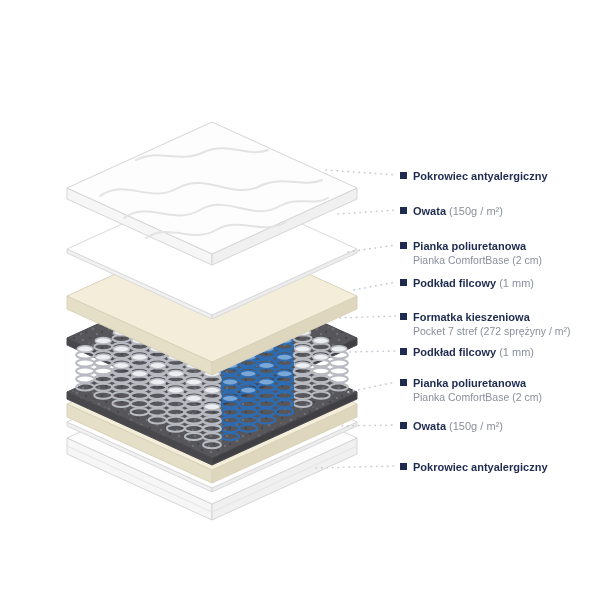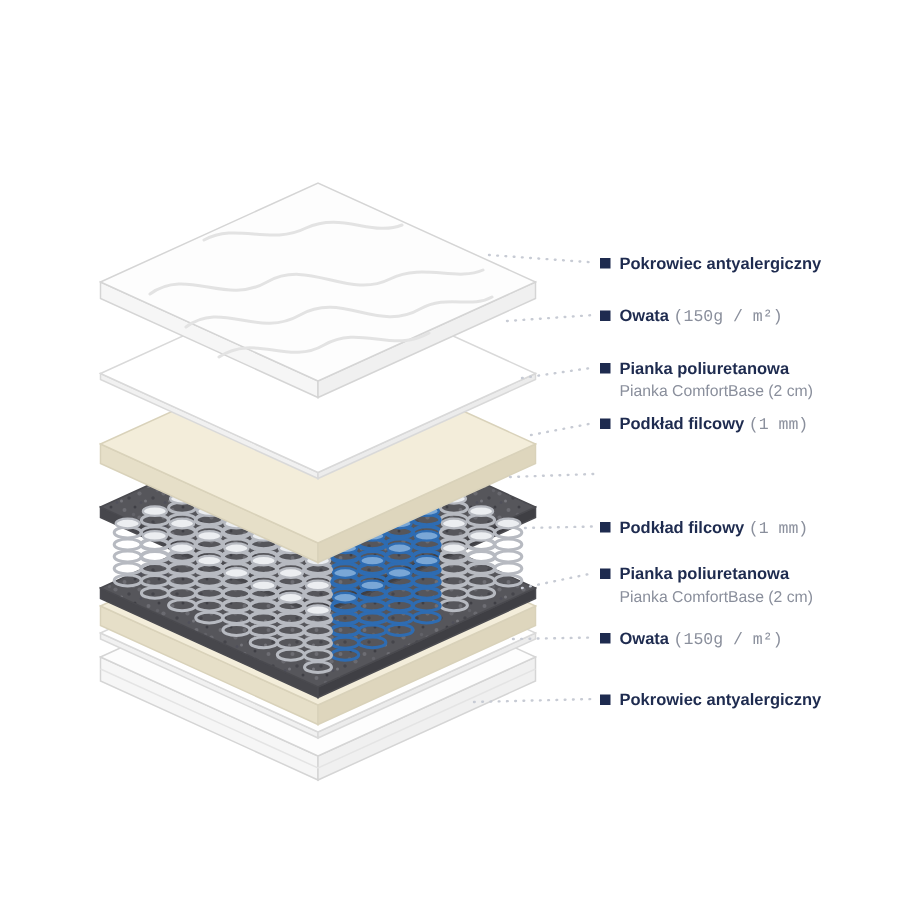--- a/index.html
+++ b/index.html
@@ -13,21 +13,21 @@
   .label{
     position:absolute;left:400px;width:190px;
     display:flex;align-items:flex-start;gap:6px;
   }
   .bullet{
     width:7px;height:7px;background:#1e2b4f;flex:none;margin-top:2px;
   }
   .label-text{display:flex;flex-direction:column;}
   .line1{font-size:11px;line-height:12px;color:#1e2b4f;white-space:nowrap;}
   .line1 .t{font-weight:bold;color:#1e2b4f;}
-  .line1 .s{font-weight:normal;color:#8a8f9c;font-family:Liberation Mono, monospace;}
+  .line1 .s{font-weight:normal;color:#8a8f9c;}
   .line2{font-size:10.5px;line-height:12px;color:#8a8f9c;margin-top:2px;white-space:nowrap;text-align:center;}
   .line2:empty{display:none;}
 
   #lbl-1{top:170px}
   #lbl-2{top:205px}
   #lbl-3{top:240px}
   #lbl-4{top:277px}
   #lbl-5{top:311px}
   #lbl-6{top:346px}
   #lbl-7{top:377px}
@@ -533,20 +533,27 @@
 </div>
 
 <div class="label" id="lbl-4">
   <span class="bullet"></span>
   <div class="label-text">
     <div class="line1"><span class="t">Podkład filcowy</span> <span class="s">(1 mm)</span></div>
 
   </div>
 </div>
 
+<div class="label" id="lbl-5">
+  <span class="bullet"></span>
+  <div class="label-text">
+    <div class="line1"><span class="t">Formatka kieszeniowa</span> <span class="s"></span></div>
+    <div class="line2">Pocket 7 stref (272 sprężyny / m²)</div>
+  </div>
+</div>
 
 <div class="label" id="lbl-6">
   <span class="bullet"></span>
   <div class="label-text">
     <div class="line1"><span class="t">Podkład filcowy</span> <span class="s">(1 mm)</span></div>
 
   </div>
 </div>
 
 <div class="label" id="lbl-7">

